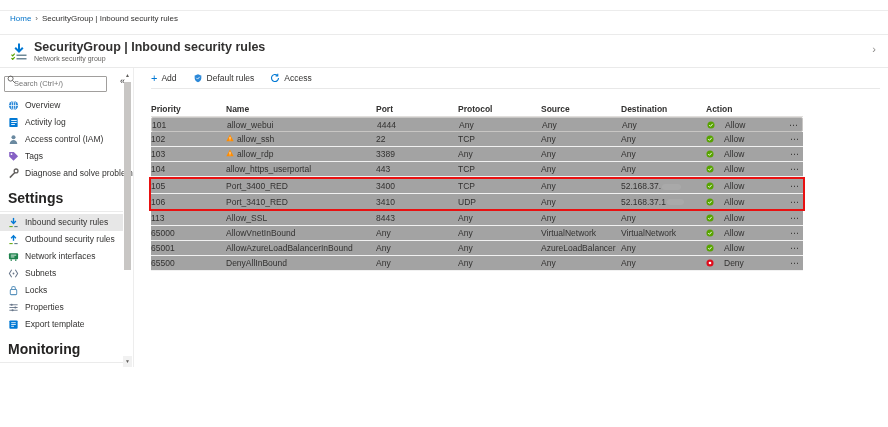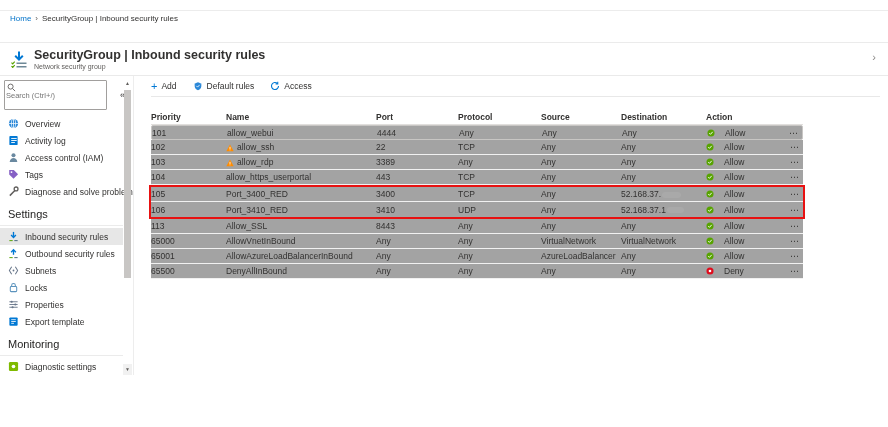--- a/index.html
+++ b/index.html
@@ -2,68 +2,68 @@
 <html><head>
 <meta charset="utf-8">
 <style>
   * { margin:0; padding:0; box-sizing:border-box; }
   html,body { background:#fff; }
   body { font-family:"Liberation Sans","DejaVu Sans",sans-serif; color:#323130; }
   .app { position:relative; width:888px; height:427px; background:#fff; overflow:hidden; }
   .window { position:absolute; top:10px; left:0; right:0; border-top:1px solid #ececec; }
 
   
-  .crumb-row { display:flex; align-items:center; gap:4px; padding:3px 10px 19px; font-size:8px; border-bottom:1px solid #ebebeb; }
+  .crumb-row { display:flex; align-items:center; gap:4px; padding:3px 10px 11px; font-size:8px; border-bottom:1px solid #ebebeb; }
   .crumb-link { color:#0072c9; cursor:pointer; }
   .crumb-sep { color:#605e5c; font-size:8px; }
   .crumb-cur { color:#323130; }
 
   
   .hdr { display:flex; align-items:flex-start; padding:5px 12px 5px 8px; border-bottom:1px solid #eaeaea; }
   .hdr-icon { width:18px; height:18px; margin:2px 6px 0 2px; flex:none; }
   .hdr-title { font-size:12.5px; font-weight:700; color:#323130; line-height:14px; }
   .hdr-sub { font-size:7px; color:#605e5c; margin-top:1px; }
   .hdr-chev { margin-left:auto; color:#8a8886; font-size:11px; line-height:18px; cursor:pointer; }
 
   
   .body { display:flex; align-items:stretch; }
 
   
   .sidebar { position:relative; width:134px; flex:none; height:299px; border-right:1px solid #ededed; overflow:hidden; padding-top:3px; }
   .search-row { display:flex; align-items:center; margin:1px 3px 5px 4px; }
   .search-wrap { position:relative; flex:1; }
   .search-wrap svg { position:absolute; left:3px; top:3px; }
-  .search-input { width:103px; height:30px; font-size:7.5px; font-family:inherit; border:1px solid #a19f9d; border-radius:1px; padding:0 2px 0 1px; color:#323130; outline:none; background:#fff; }
+  .search-input { width:103px; height:16px; font-size:7.5px; font-family:inherit; border:1px solid #a19f9d; border-radius:1px; padding:0 2px 0 9px; color:#323130; outline:none; background:#fff; }
   .collapse-btn { width:15px; text-align:center; color:#323130; font-size:9px; cursor:pointer; line-height:13px; }
   .nav { padding-right:10px; }
   .nav-item { display:flex; align-items:center; gap:6px; height:17px; padding-left:8px; font-size:8.5px; color:#323130; cursor:pointer; white-space:nowrap; }
   .nav-item.selected { background:#e7e7e7; }
   .nav-item svg { flex:none; }
-  .nav-head { font-size:11px; font-weight:400; color:#252423; padding:8px 0 3px 8px; }
+  .nav-head { font-size:14px; font-weight:700; color:#252423; padding:8px 0 3px 8px; }
   .nav-div { border-bottom:1px solid #ebebeb; margin:2px 0 2px 0; }
   
   .sb { position:absolute; top:2px; right:1px; bottom:0; width:9px; }
   .sb-up { position:absolute; top:0; left:0; right:0; height:10px; color:#605e5c; font-size:5px; text-align:center; line-height:10px; cursor:pointer; }
   .sb-thumb { position:absolute; top:12px; left:1px; width:7px; height:188px; background:#c8c6c4; cursor:pointer; }
   .sb-down { position:absolute; bottom:0; left:0; right:0; height:11px; background:#f1f1f1; color:#605e5c; font-size:5px; text-align:center; line-height:11px; cursor:pointer; }
 
   
   .content { flex:1; padding:0 8px 0 17px; }
   .toolbar { display:flex; align-items:center; gap:16px; height:21px; font-size:8.5px; border-bottom:1px solid #e8e8e8; }
   .tb-btn { display:flex; align-items:center; gap:4px; cursor:pointer; color:#323130; }
   .tb-plus { color:#0078d4; font-size:11px; font-weight:400; line-height:10px; }
 
   
   .table { margin-top:13px; width:652px; font-size:8.5px; }
   .gr { display:grid; grid-template-columns:75px 150px 82px 83px 80px 85px 80px 1fr; align-items:center; }
   .thead { height:15px; font-weight:700; color:#323130; border-bottom:1px solid #e1dfdd; }
   .tr { height:15px; border-bottom:1px solid #f1f1f1; background:#a3a3a3; }
   .tr.outlined { border:1px solid #c8c6c4; border-radius:2px; }
   .td { overflow:hidden; white-space:nowrap; padding-right:6px; }
-  .td.name { display:flex; align-items:flex-end; gap:3px; }
+  .td.name { display:flex; align-items:flex-start; gap:3px; }
   .td.action { display:flex; align-items:center; gap:10px; }
   .td.menu { text-align:right; padding-right:3px; color:#3b3a39; font-size:9px; letter-spacing:1px; cursor:pointer; }
   .red-group { border:2px solid #e81111; margin:0 -2px; padding:0; }
   .red-group .tr { border-bottom:1px solid #f1f1f1; }
   .blob { display:inline-block; width:19px; height:6px; background:#a9a9a9; border-radius:3px; vertical-align:middle; margin-left:1px; }
   .blob.b2 { width:17px; }
 </style>
 </head>
 <body>
 
@@ -157,20 +157,28 @@
           <span>Inbound security rules</span>
         </div>
         <div class="nav-item">
           <svg width="11" height="11" viewBox="0 0 12 12">
                 <path d="M6 7.4V2" stroke="#0078d4" stroke-width="1.5" fill="none"></path>
                 <path d="M3.4 4.6 6 2l2.6 2.6" stroke="#0078d4" stroke-width="1.5" fill="none"></path>
                 <path d="M1.5 10.5h3.6" stroke="#57a300" stroke-width="1.1"></path>
                 <path d="M6.9 10.5h3.6" stroke="#4a6b7d" stroke-width="1.1"></path>
               </svg>
           <span>Outbound security rules</span>
+        </div>
+        <div class="nav-item">
+          <svg width="11" height="11" viewBox="0 0 12 12">
+                <rect x="1" y="2.5" width="10" height="6.5" rx="1" fill="#1e824c"></rect>
+                <path d="M3.5 9v1.8M8.5 9v1.8" stroke="#1e824c" stroke-width="1.2"></path>
+                <path d="M3 4.5h6M3 6.5h4" stroke="#fff" stroke-width=".9"></path>
+              </svg>
+          <span>Network interfaces</span>
         </div>
         <div class="nav-item">
           <svg width="11" height="11" viewBox="0 0 12 12">
                 <path d="M4 2 1.5 6 4 10" fill="none" stroke="#68768a" stroke-width="1.1"></path>
                 <path d="M8 2l2.5 4L8 10" fill="none" stroke="#68768a" stroke-width="1.1"></path>
                 <circle cx="6" cy="6" r="1" fill="#68768a"></circle>
               </svg>
           <span>Subnets</span>
         </div>
         <div class="nav-item">

